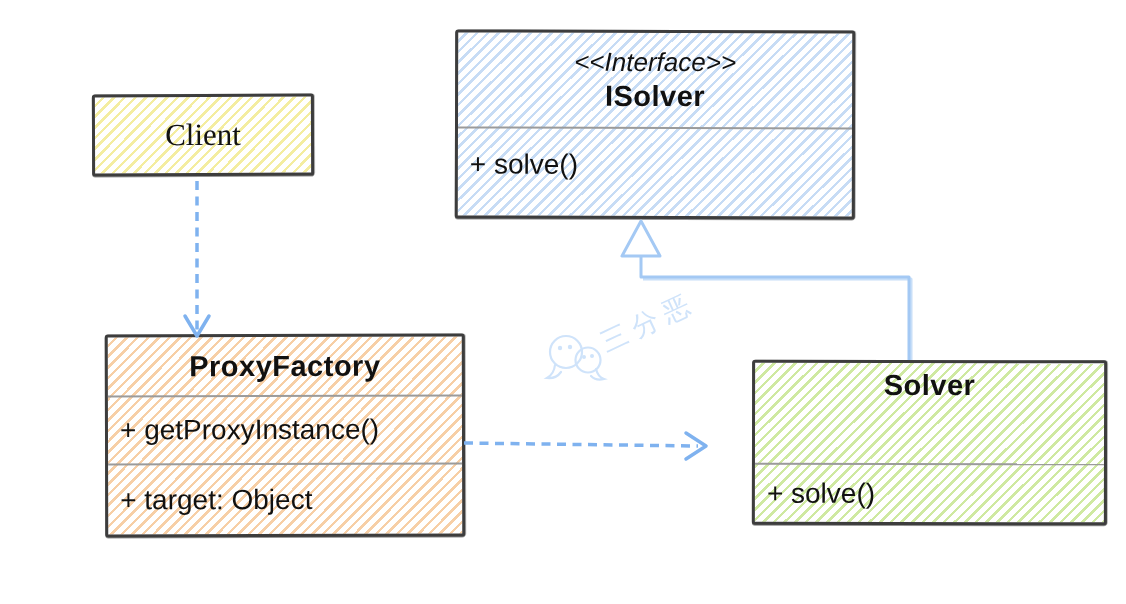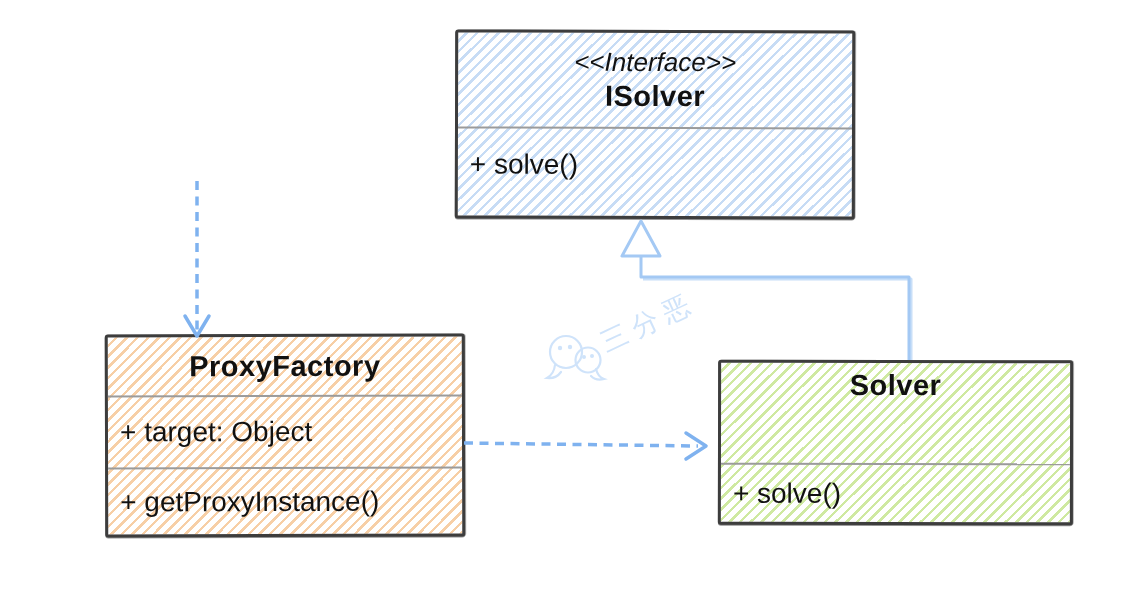--- a/index.html
+++ b/index.html
@@ -15,21 +15,21 @@
     box-sizing:border-box;
     border:3px solid var(--border,#3d3d3d);
     border-radius:3px;
     background-color:#ffffff;
     color:#111;
     box-shadow:0 1px 0 rgba(61,61,61,.55), 1px 0 0 rgba(61,61,61,.35);
   }
   .hatch-yellow{background-image:repeating-linear-gradient(135deg, transparent 0 5px, var(--client-hatch,#f4eda0) 5px 7.5px);}
   .hatch-blue  {background-image:repeating-linear-gradient(135deg, transparent 0 5px, var(--isolver-hatch,#c7dcf5) 5px 7.5px);}
   .hatch-orange{background-image:repeating-linear-gradient(135deg, transparent 0 5px, var(--proxy-hatch,#f7cfa6) 5px 7.5px);}
-  .hatch-green {background-image:repeating-linear-gradient(135deg, transparent 0 5px, var(--solver-hatch,#cfe9a1) 5px 7.5px);}
+  .hatch-green {background-image:repeating-linear-gradient(135deg, transparent 0 5px, var(--solver-hatch,#cfe9a1) 5px 7.5px);margin-left:34px;}
 
   .class-title{
     font-weight:bold;
     font-size:29px;
     text-align:center;
     letter-spacing:.5px;
   }
   .stereotype{
     font-style:italic;
     font-size:26px;
@@ -74,40 +74,43 @@
   .real-tri{stroke:var(--realization-blue,#a4c9f4);stroke-width:3;fill:#ffffff;stroke-linejoin:round;}
   .wm{stroke:var(--watermark-blue,#cfe3fa);stroke-width:2.2;fill:none;stroke-linecap:round;}
   .wm-dot{fill:var(--watermark-blue,#cfe3fa);stroke:none;}
   .wm-text{fill:var(--watermark-blue,#cfe3fa);font-size:27px;letter-spacing:7px;font-family:"Liberation Sans",sans-serif;}
 </style>
 </head>
 <body>
 
 <div class="canvas">
 
+  <div class="uml-class hatch-yellow client-box">
+    <span>Client</span>
+  </div>
 
   <div class="uml-class hatch-blue isolver-box">
     <div class="header">
       <div class="stereotype">&lt;&lt;Interface&gt;&gt;</div>
       <div class="class-title">ISolver</div>
     </div>
     <div class="divider methods">
       <div class="member">+ solve()</div>
     </div>
   </div>
 
   <div class="uml-class hatch-orange proxy-box">
     <div class="header">
       <div class="class-title">ProxyFactory</div>
     </div>
+    <div class="divider methods">
+      <div class="member">+ getProxyInstance()</div>
+    </div>
     <div class="divider attrs">
       <div class="member">+ target: Object</div>
-    </div>
-    <div class="divider methods">
-      <div class="member">+ getProxyInstance()</div>
     </div>
   </div>
 
   <div class="uml-class hatch-green solver-box">
     <div class="header">
       <div class="class-title">Solver</div>
     </div>
     <div class="divider methods">
       <div class="member">+ solve()</div>
     </div>

